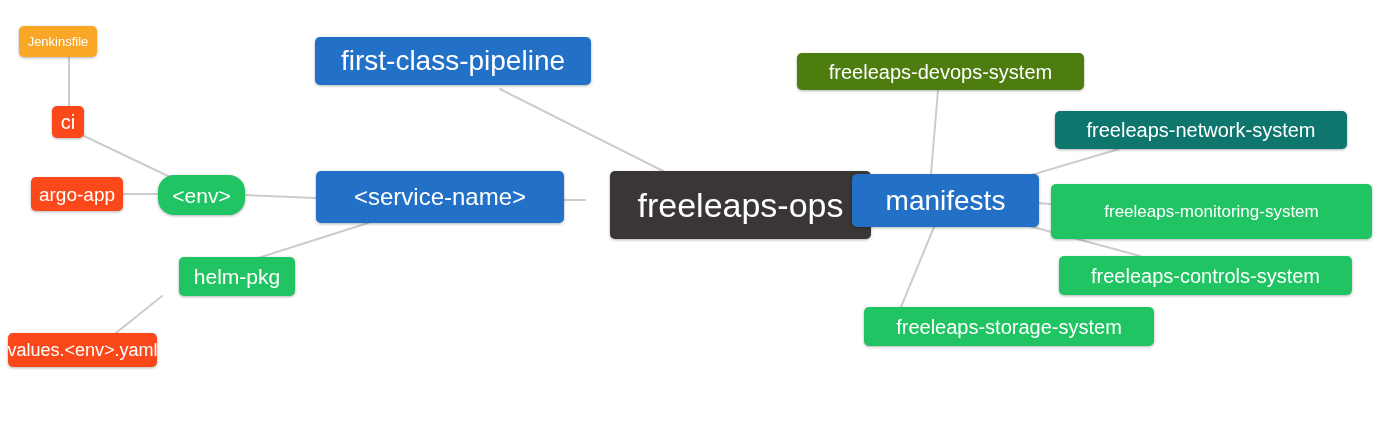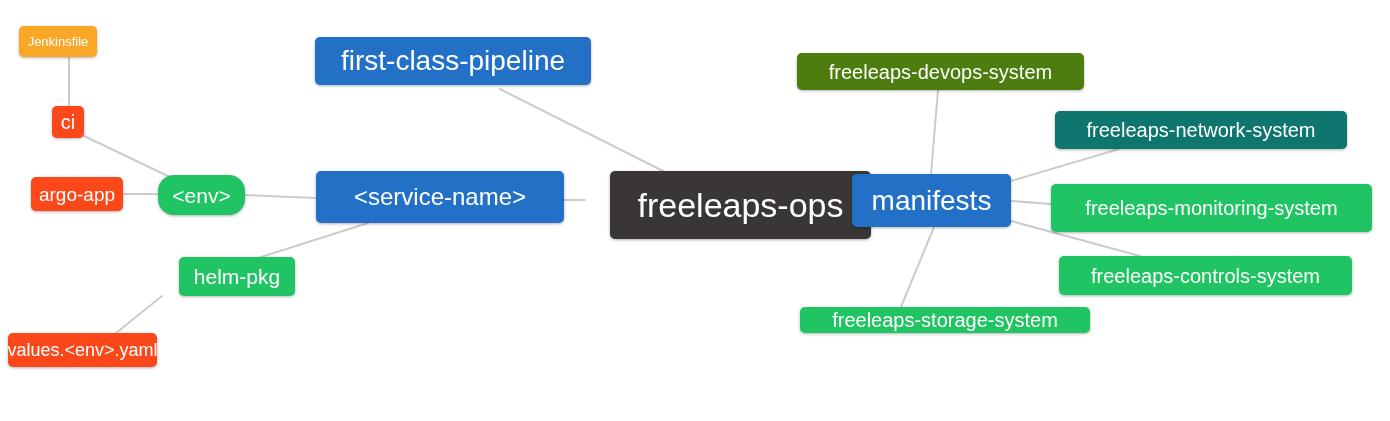--- a/index.html
+++ b/index.html
@@ -76,25 +76,25 @@
   <div class="node" style="left: 147px; top: 257px; width: 116px; height: 39px; font-size: 21px; background-color: rgb(33, 196, 99); margin-left: 32px;">helm-pkg</div>
 
   <div class="node" style="left: 8px; top: 333px; width: 149px; height: 34px; font-size: 18px; background-color: rgb(250, 72, 27);">values.&lt;env&gt;.yaml</div>
 
   <div class="node" style="left: 315px; top: 37px; width: 276px; height: 48px; font-size: 28px; background-color: rgb(35, 113, 198);">first-class-pipeline</div>
 
   <div class="node" style="left: 316px; top: 171px; width: 248px; height: 52px; font-size: 24px; background-color: rgb(35, 113, 198);">&lt;service-name&gt;</div>
 
   <div class="node" style="left: 585px; top: 171px; width: 261px; height: 68px; font-size: 34px; background-color: rgb(58, 54, 54); margin-left: 25px;">freeleaps-ops</div>
 
-  <div class="node" style="left: 852px; top: 174px; width: 159px; height: 53px; font-size: 28px; background-color: rgb(35, 113, 198);">manifests</div>
+  <div class="node" style="left: 852px; top: 174px; width: 187px; height: 53px; font-size: 28px; background-color: rgb(35, 113, 198);">manifests</div>
 
   <div class="node" style="left: 797px; top: 29px; width: 287px; height: 37px; font-size: 20px; background-color: #4d7c0f; margin-top: 24px;">freeleaps-devops-system</div>
 
   <div class="node" style="left: 1055px; top: 111px; width: 292px; height: 38px; font-size: 20px; background-color: #0f766e;">freeleaps-network-system</div>
 
-  <div class="node" style="left: 1051px; top: 184px; width: 321px; height: 48px; font-size: 20px; background-color: rgb(33, 196, 99);">freeleaps-monitoring-system</div>
+  <div class="node" style="left: 1051px; top: 184px; width: 321px; height: 55px; font-size: 17px; background-color: rgb(33, 196, 99);">freeleaps-monitoring-system</div>
 
   <div class="node" style="left: 1059px; top: 256px; width: 293px; height: 39px; font-size: 20px; background-color: rgb(33, 196, 99); text-align: right;">freeleaps-controls-system</div>
 
-  <div class="node" style="left: 800px; top: 307px; width: 290px; height: 26px; font-size: 20px; background-color: rgb(33, 196, 99);">freeleaps-storage-system</div>
+  <div class="node" style="left: 864px; top: 307px; width: 290px; height: 39px; font-size: 20px; background-color: rgb(33, 196, 99);">freeleaps-storage-system</div>
 
 </div>
 
 </body></html>

